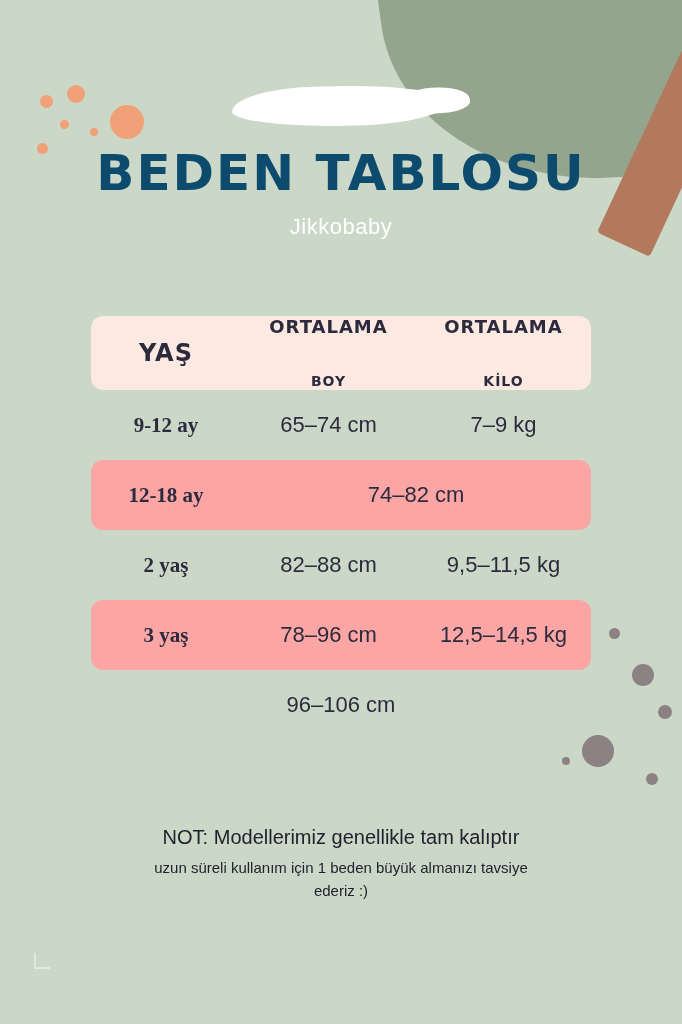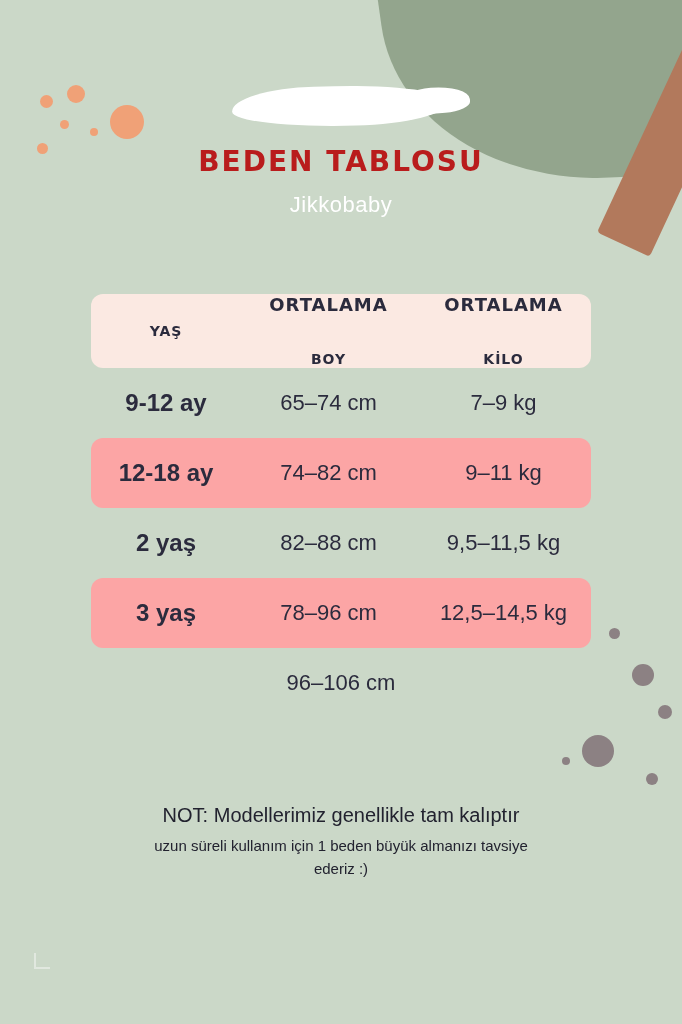--- a/index.html
+++ b/index.html
@@ -113,23 +113,23 @@
   
   .header {
     position: relative;
     padding-top: 148px;
     text-align: center;
     z-index: 3;
   }
   .title {
     font-family: "DejaVu Sans", sans-serif;
     font-weight: bold;
-    font-size: 28px;
+    font-size: 50px;
     letter-spacing: 2px;
-    color: #b91c1c;
+    color: #0c4a6e;
     margin: 0;
     line-height: 1;
   }
   .subtitle {
     margin-top: 16px;
     font-family: "Liberation Sans", sans-serif;
     font-size: 22px;
     color: #ffffff;
     letter-spacing: .5px;
   }
@@ -148,39 +148,39 @@
     border-radius: 12px;
   }
   .row.alt { background: #fca5a5; }
   .head-row {
     background: #fbe9e2;
     height: 74px;
   }
   .c-age {
     flex: 0 0 150px;
     text-align: center;
-    font-family: Liberation Sans, sans-serif;
+    font-family: Liberation Serif, serif;
     font-weight: bold;
-    font-size: 24px;
+    font-size: 21px;
     color: #2b2b3d;
   }
   .c-val {
     flex: 1;
     text-align: center;
     font-size: 22px;
     color: #2b2b3d;
     font-family: "Liberation Sans", sans-serif;
   }
   .head-row .c-age,
   .head-row .c-val {
     font-family: "DejaVu Sans", sans-serif;
     font-weight: bold;
     color: #2b2b3d;
   }
-  .head-row .c-age { font-size: 14px; letter-spacing: 1px; }
+  .head-row .c-age { font-size: 24px; letter-spacing: 1px; }
   .head-row .c-val { font-size: 18px; letter-spacing: 1px; line-height: 1.35; }
   .head-row .c-val .l2 {
     display: block;
     font-size: 14px;
     letter-spacing: 1px;
     margin-top: 32px;
   }
 
   
   .note {
@@ -247,21 +247,20 @@
 
     <div class="row">
       <div class="c-age">9-12 ay</div>
       <div class="c-val">65–74 cm</div>
       <div class="c-val">7–9 kg</div>
     </div>
 
     <div class="row alt">
       <div class="c-age">12-18 ay</div>
       <div class="c-val">74–82 cm</div>
-      <div class="c-val">9–11 kg</div>
     </div>
 
     <div class="row">
       <div class="c-age">2 yaş</div>
       <div class="c-val">82–88 cm</div>
       <div class="c-val">9,5–11,5 kg</div>
     </div>
 
     <div class="row alt">
       <div class="c-age">3 yaş</div>

